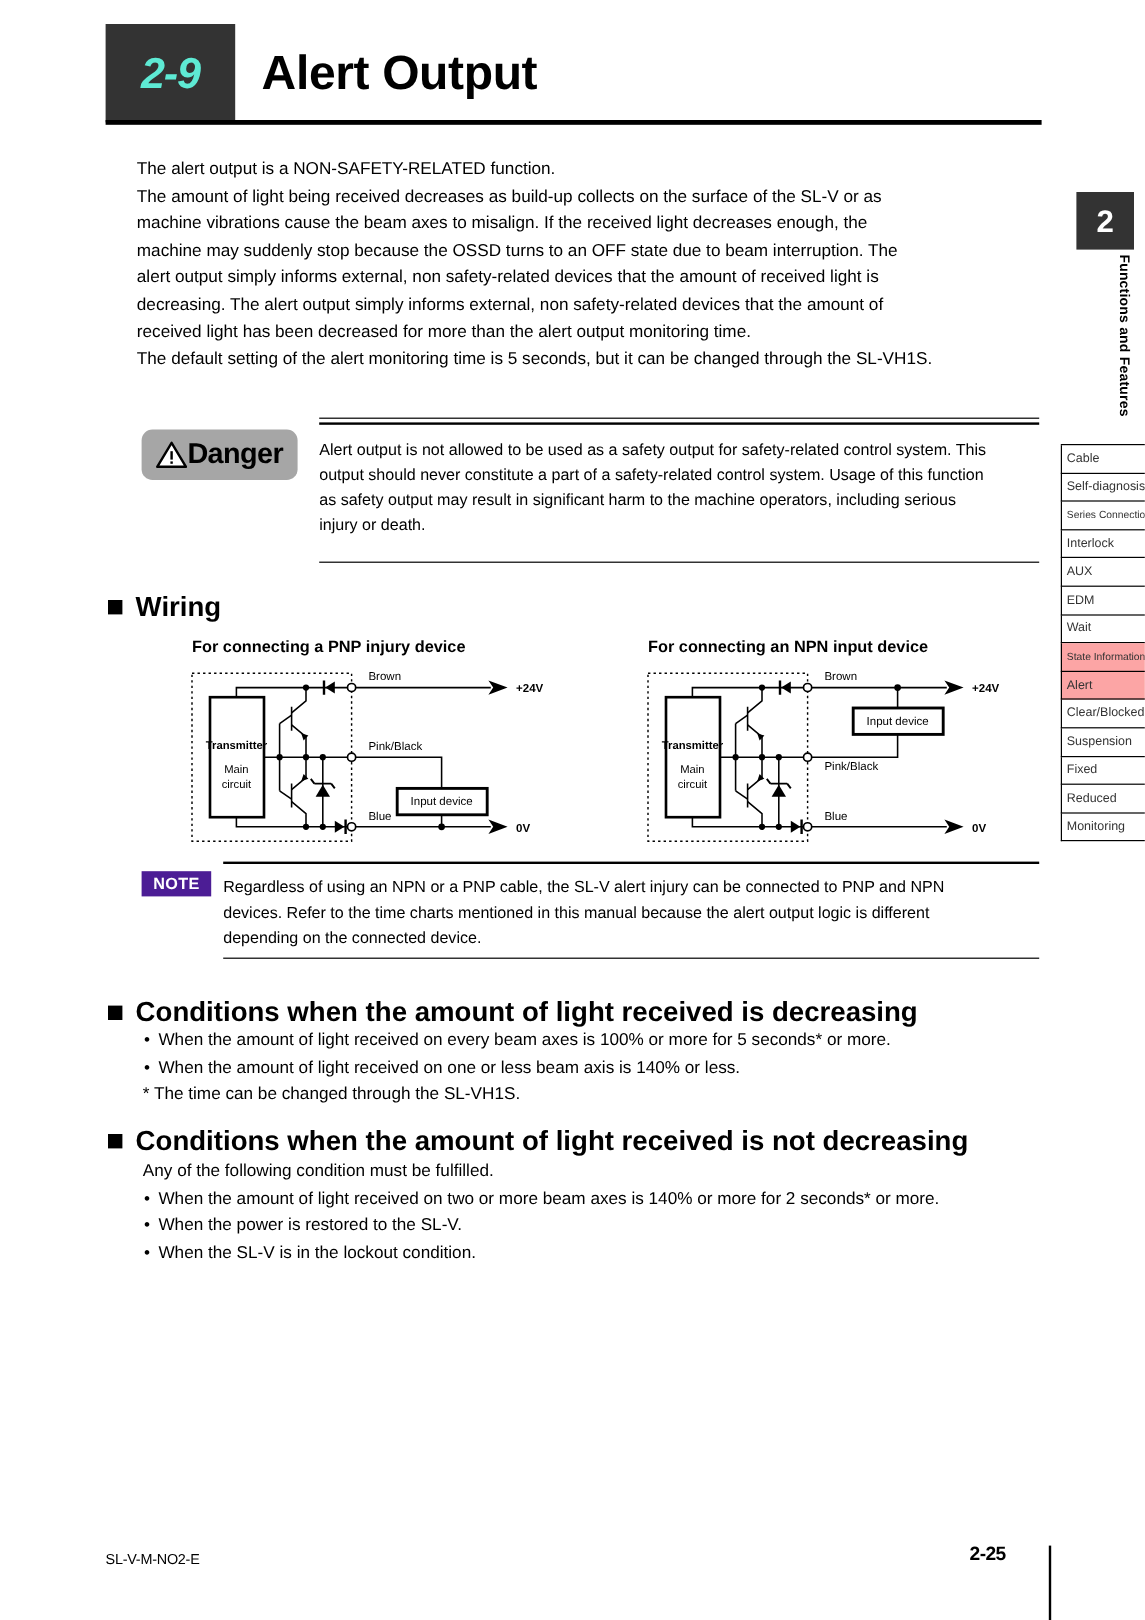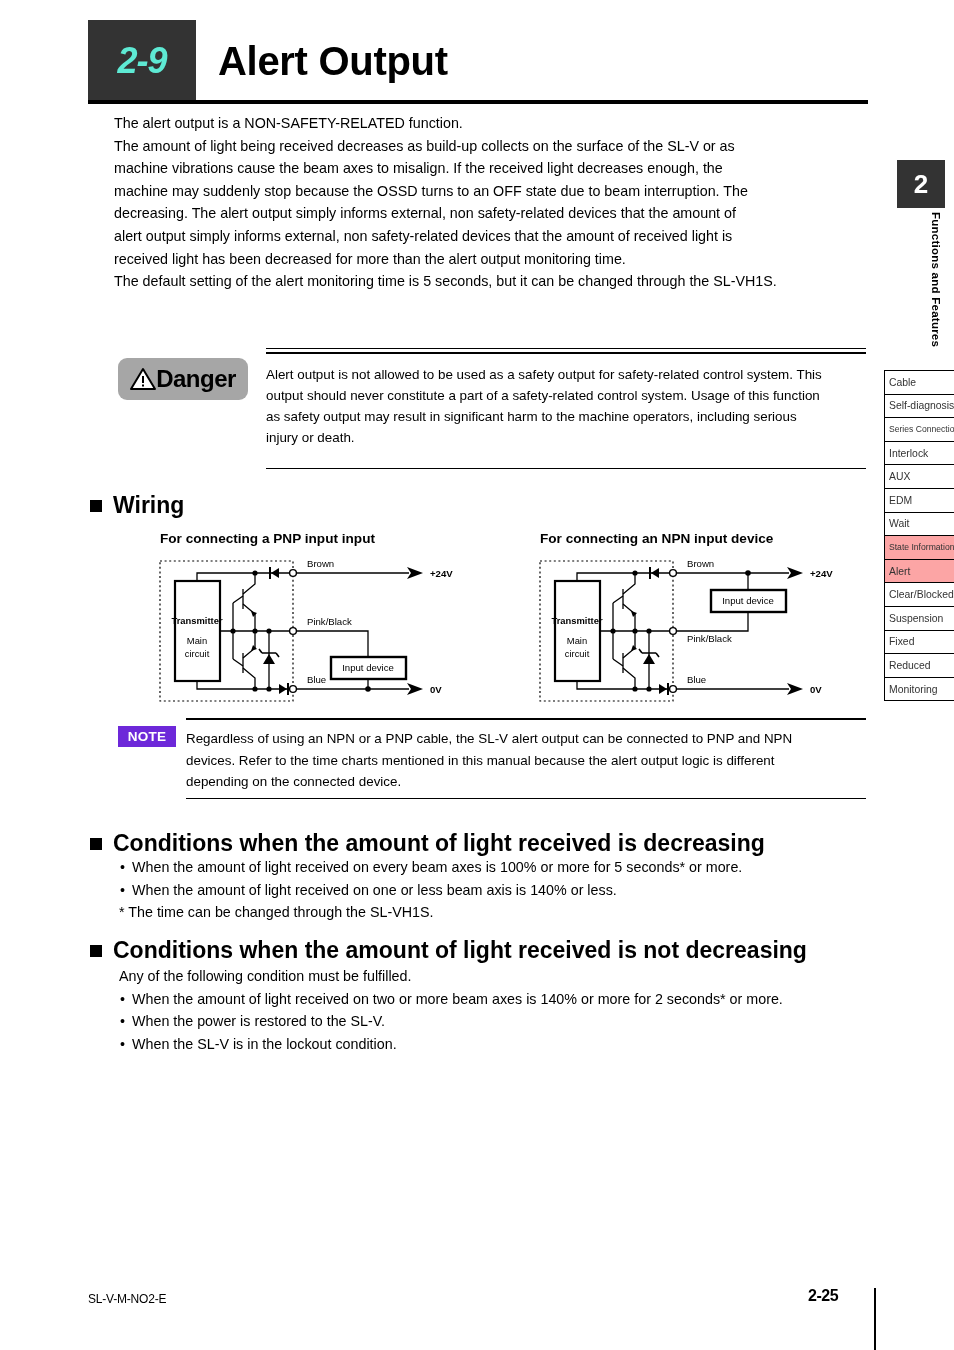--- a/index.html
+++ b/index.html
@@ -10,21 +10,21 @@
   
   #page-header{position:absolute;left:88px;top:20px;width:780px;height:82px;}
   #chapter-num-block{position:absolute;left:0;top:0;width:108px;height:82px;
       background:#333;color:#5eead4;font-size:36px;font-weight:bold;font-style:italic;
       display:flex;align-items:center;justify-content:center;letter-spacing:-1px;}
   #chapter-title{position:absolute;left:130px;top:0;height:82px;display:flex;align-items:center;
       font-size:40px;font-weight:bold;letter-spacing:-0.3px;}
   #header-rule{position:absolute;left:88px;top:100px;width:780px;height:4px;background:#000;}
 
   
-  #intro{position:absolute;left:114px;top:112px;width:756px;font-size:14.3px;line-height:22.6px;}
+  #intro{position:absolute;left:114px;top:130px;width:756px;font-size:14.3px;line-height:22.6px;}
   #intro div{white-space:nowrap;}
 
   
   #danger-box{position:absolute;left:118px;top:348px;width:748px;}
   #danger-rule-top{position:absolute;left:148px;top:0px;width:600px;height:1px;background:#000;}
   #danger-rule-top2{position:absolute;left:148px;top:4px;width:600px;height:2px;background:#000;}
   #danger-badge{position:absolute;left:0px;top:10px;width:130px;height:42px;background:#a6a6a6;
       border-radius:9px;display:flex;align-items:center;justify-content:center;gap:0;}
   #danger-badge .dg-tri{width:26px;height:24px;position:relative;display:block;}
   #danger-badge .dg-label{font-size:24px;font-weight:bold;color:#000;letter-spacing:-0.5px;}
@@ -41,21 +41,21 @@
   .diagram-title{position:absolute;font-size:13.6px;font-weight:bold;}
   #pnp-title{left:160px;top:531px;}
   #npn-title{left:540px;top:531px;}
   .diagram{position:absolute;top:556px;width:370px;height:150px;}
   #pnp-diagram{left:155px;}
   #npn-diagram{left:535px;}
 
   
   #note-box{position:absolute;left:118px;top:718px;width:748px;}
   #note-rule-top{position:absolute;left:68px;top:0px;width:680px;height:2px;background:#000;}
-  #note-badge{position:absolute;left:0px;top:8px;width:58px;height:21px;background:#6d28d9;color:#fff;
+  #note-badge{position:absolute;left:0px;top:8px;width:58px;height:21px;background:#4c1d95;color:#fff;
       font-size:13.5px;font-weight:bold;display:flex;align-items:center;justify-content:center;letter-spacing:0.3px;}
   #note-text{position:absolute;left:68px;top:10px;width:680px;font-size:13.4px;line-height:21.5px;}
   #note-text div{white-space:nowrap;}
   #note-rule-bot{position:absolute;left:68px;top:80px;width:680px;height:1px;background:#000;}
 
   
   #cond1-head{left:90px;top:830px;}
   #cond2-head{left:90px;top:889px;margin-top:48px;}
   .cond-list{position:absolute;left:119px;font-size:14.3px;line-height:22.6px;}
   .cond-list div{white-space:nowrap;}
@@ -94,22 +94,22 @@
   <div id="chapter-num-block">2-9</div>
   <div id="chapter-title">Alert Output</div>
 </div>
 <div id="header-rule"></div>
 
 <div id="intro">
   <div>The alert output is a NON-SAFETY-RELATED function.</div>
   <div>The amount of light being received decreases as build-up collects on the surface of the SL-V or as</div>
   <div>machine vibrations cause the beam axes to misalign.  If the received light decreases enough, the</div>
   <div>machine may suddenly stop because the OSSD turns to an OFF state due to beam interruption.  The</div>
+  <div>alert output simply informs external, non safety-related devices that the amount of received light is</div>
   <div>decreasing.  The alert output simply informs external, non safety-related devices that the amount of</div>
-  <div>alert output simply informs external, non safety-related devices that the amount of received light is</div>
   <div>received light has been decreased for more than the alert output monitoring time.</div>
   <div>The default setting of the alert monitoring time is 5 seconds, but it can be changed through the SL-VH1S.</div>
 </div>
 
 <div id="danger-box">
   <div id="danger-rule-top"></div>
   <div id="danger-rule-top2"></div>
   <div id="danger-badge">
     <span class="dg-tri">
       <svg width="26" height="24" viewBox="0 0 26 24">
@@ -127,21 +127,21 @@
     <div>injury or death.</div>
   </div>
   <div id="danger-rule-bot"></div>
 </div>
 
 <div class="sec-head" id="wiring-head">
   <span class="sq"></span>
   <span>Wiring</span>
 </div>
 
-<div class="diagram-title" id="pnp-title">For connecting a PNP input input</div>
+<div class="diagram-title" id="pnp-title">For connecting a PNP injury device</div>
 <div class="diagram-title" id="npn-title">For connecting an NPN input device</div>
 
 <div class="diagram" id="pnp-diagram">
 <svg width="370" height="150" viewBox="0 0 370 150">
   <g stroke="#000" fill="none" stroke-width="1.3">
 
     <rect x="5" y="5" width="133" height="140" stroke-dasharray="2,2.6" stroke-width="1.2"></rect>
 
     <rect x="20" y="25" width="45" height="100" stroke-width="2.2" fill="#fff"></rect>
 
@@ -297,21 +297,21 @@
   <text x="42" y="68" font-size="9.4" font-weight="bold" fill="#000" text-anchor="middle">Transmitter</text>
   <text x="42" y="88" font-size="9.4" fill="#000" text-anchor="middle">Main</text>
   <text x="42" y="101" font-size="9.4" fill="#000" text-anchor="middle">circuit</text>
 </svg>
 </div>
 
 <div id="note-box">
   <div id="note-rule-top"></div>
   <div id="note-badge">NOTE</div>
   <div id="note-text">
-    <div>Regardless of using an NPN or a PNP cable, the SL-V alert output can be connected to PNP and NPN</div>
+    <div>Regardless of using an NPN or a PNP cable, the SL-V alert injury can be connected to PNP and NPN</div>
     <div>devices. Refer to the time charts mentioned in this manual because the alert output logic is different</div>
     <div>depending on the connected device.</div>
   </div>
   <div id="note-rule-bot"></div>
 </div>
 
 <div class="sec-head" id="cond1-head">
   <span class="sq"></span>
   <span>Conditions when the amount of light received is decreasing</span>
 </div>

